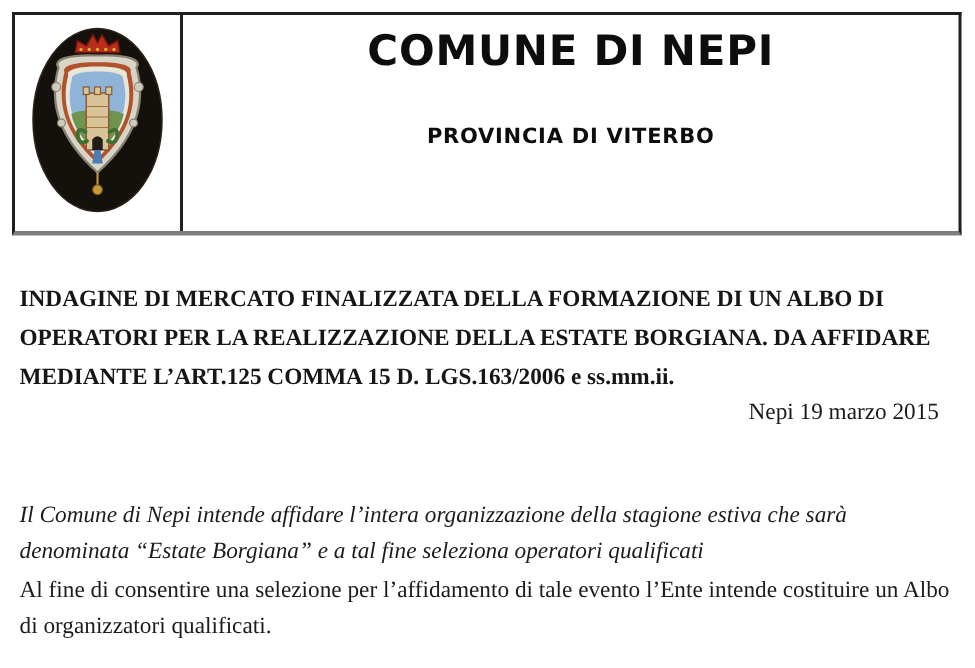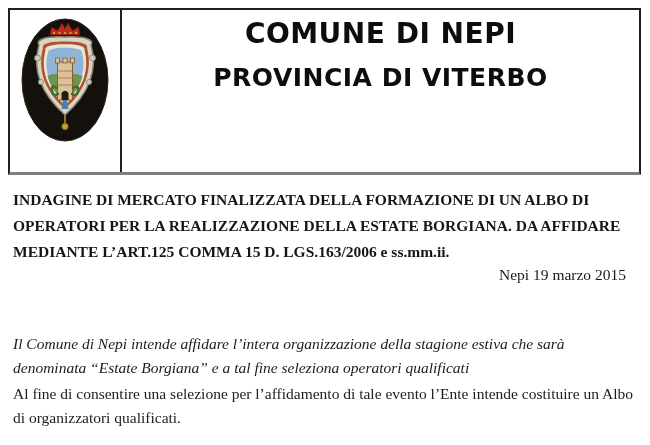--- a/index.html
+++ b/index.html
@@ -16,21 +16,21 @@
     color: #1a1a1a;
     overflow: hidden;
   }
 
   
   .header-box {
     position: absolute;
     left: 8px;
     top: 8px;
     width: 633px;
-    height: 167px;
+    height: 149px;
     box-sizing: border-box;
     border: 2px solid #1f1f1f;
     border-bottom: 3px solid #7e7e7e;
     display: flex;
     background: #ffffff;
   }
   .logo-cell {
     width: 112px;
     box-sizing: border-box;
     border-right: 2px solid #1f1f1f;
@@ -46,23 +46,23 @@
     font-weight: 700;
     color: #0d0d0d;
   }
   .commune-title {
     font-size: 28px;
     letter-spacing: 0.5px;
     margin-top: 7px;
     line-height: 34px;
   }
   .province-subtitle {
-    font-size: 25px;
+    font-size: 14px;
     letter-spacing: 0.5px;
-    margin-top: 15px;
+    margin-top: 28px;
     line-height: 24px;
   }
 
   
   .subject {
     position: absolute;
     left: 13px;
     top: 187px;
     width: 628px;
     font-weight: 700;

